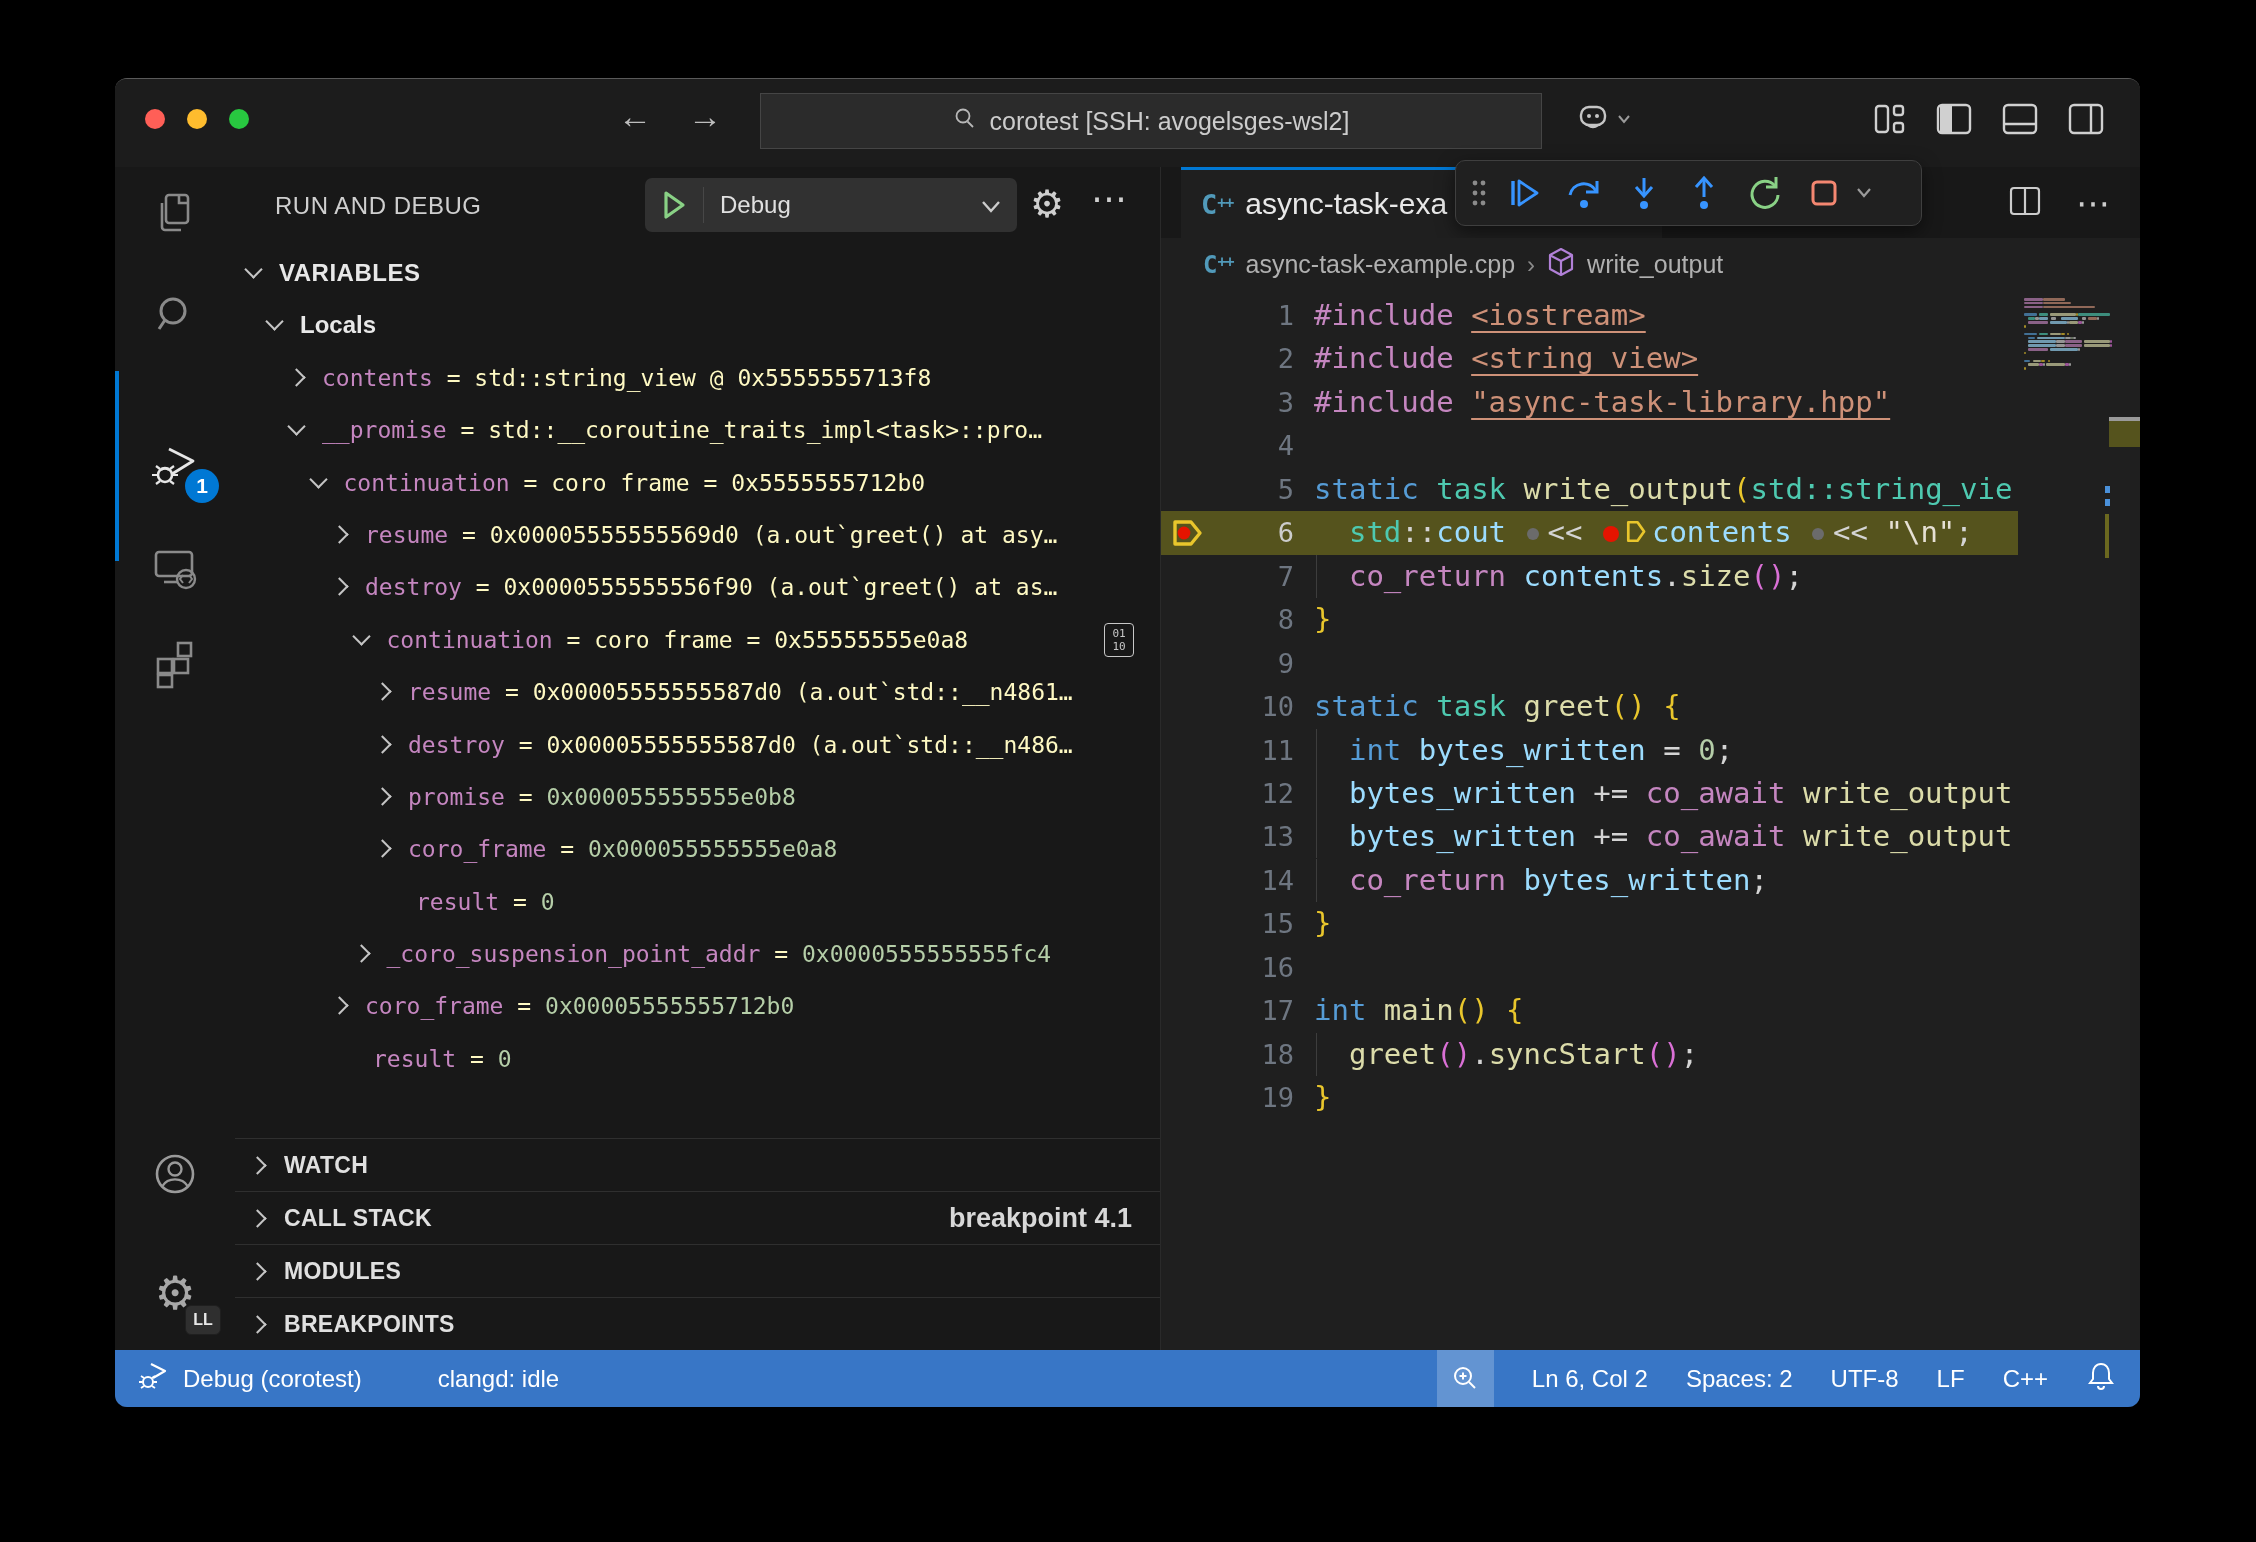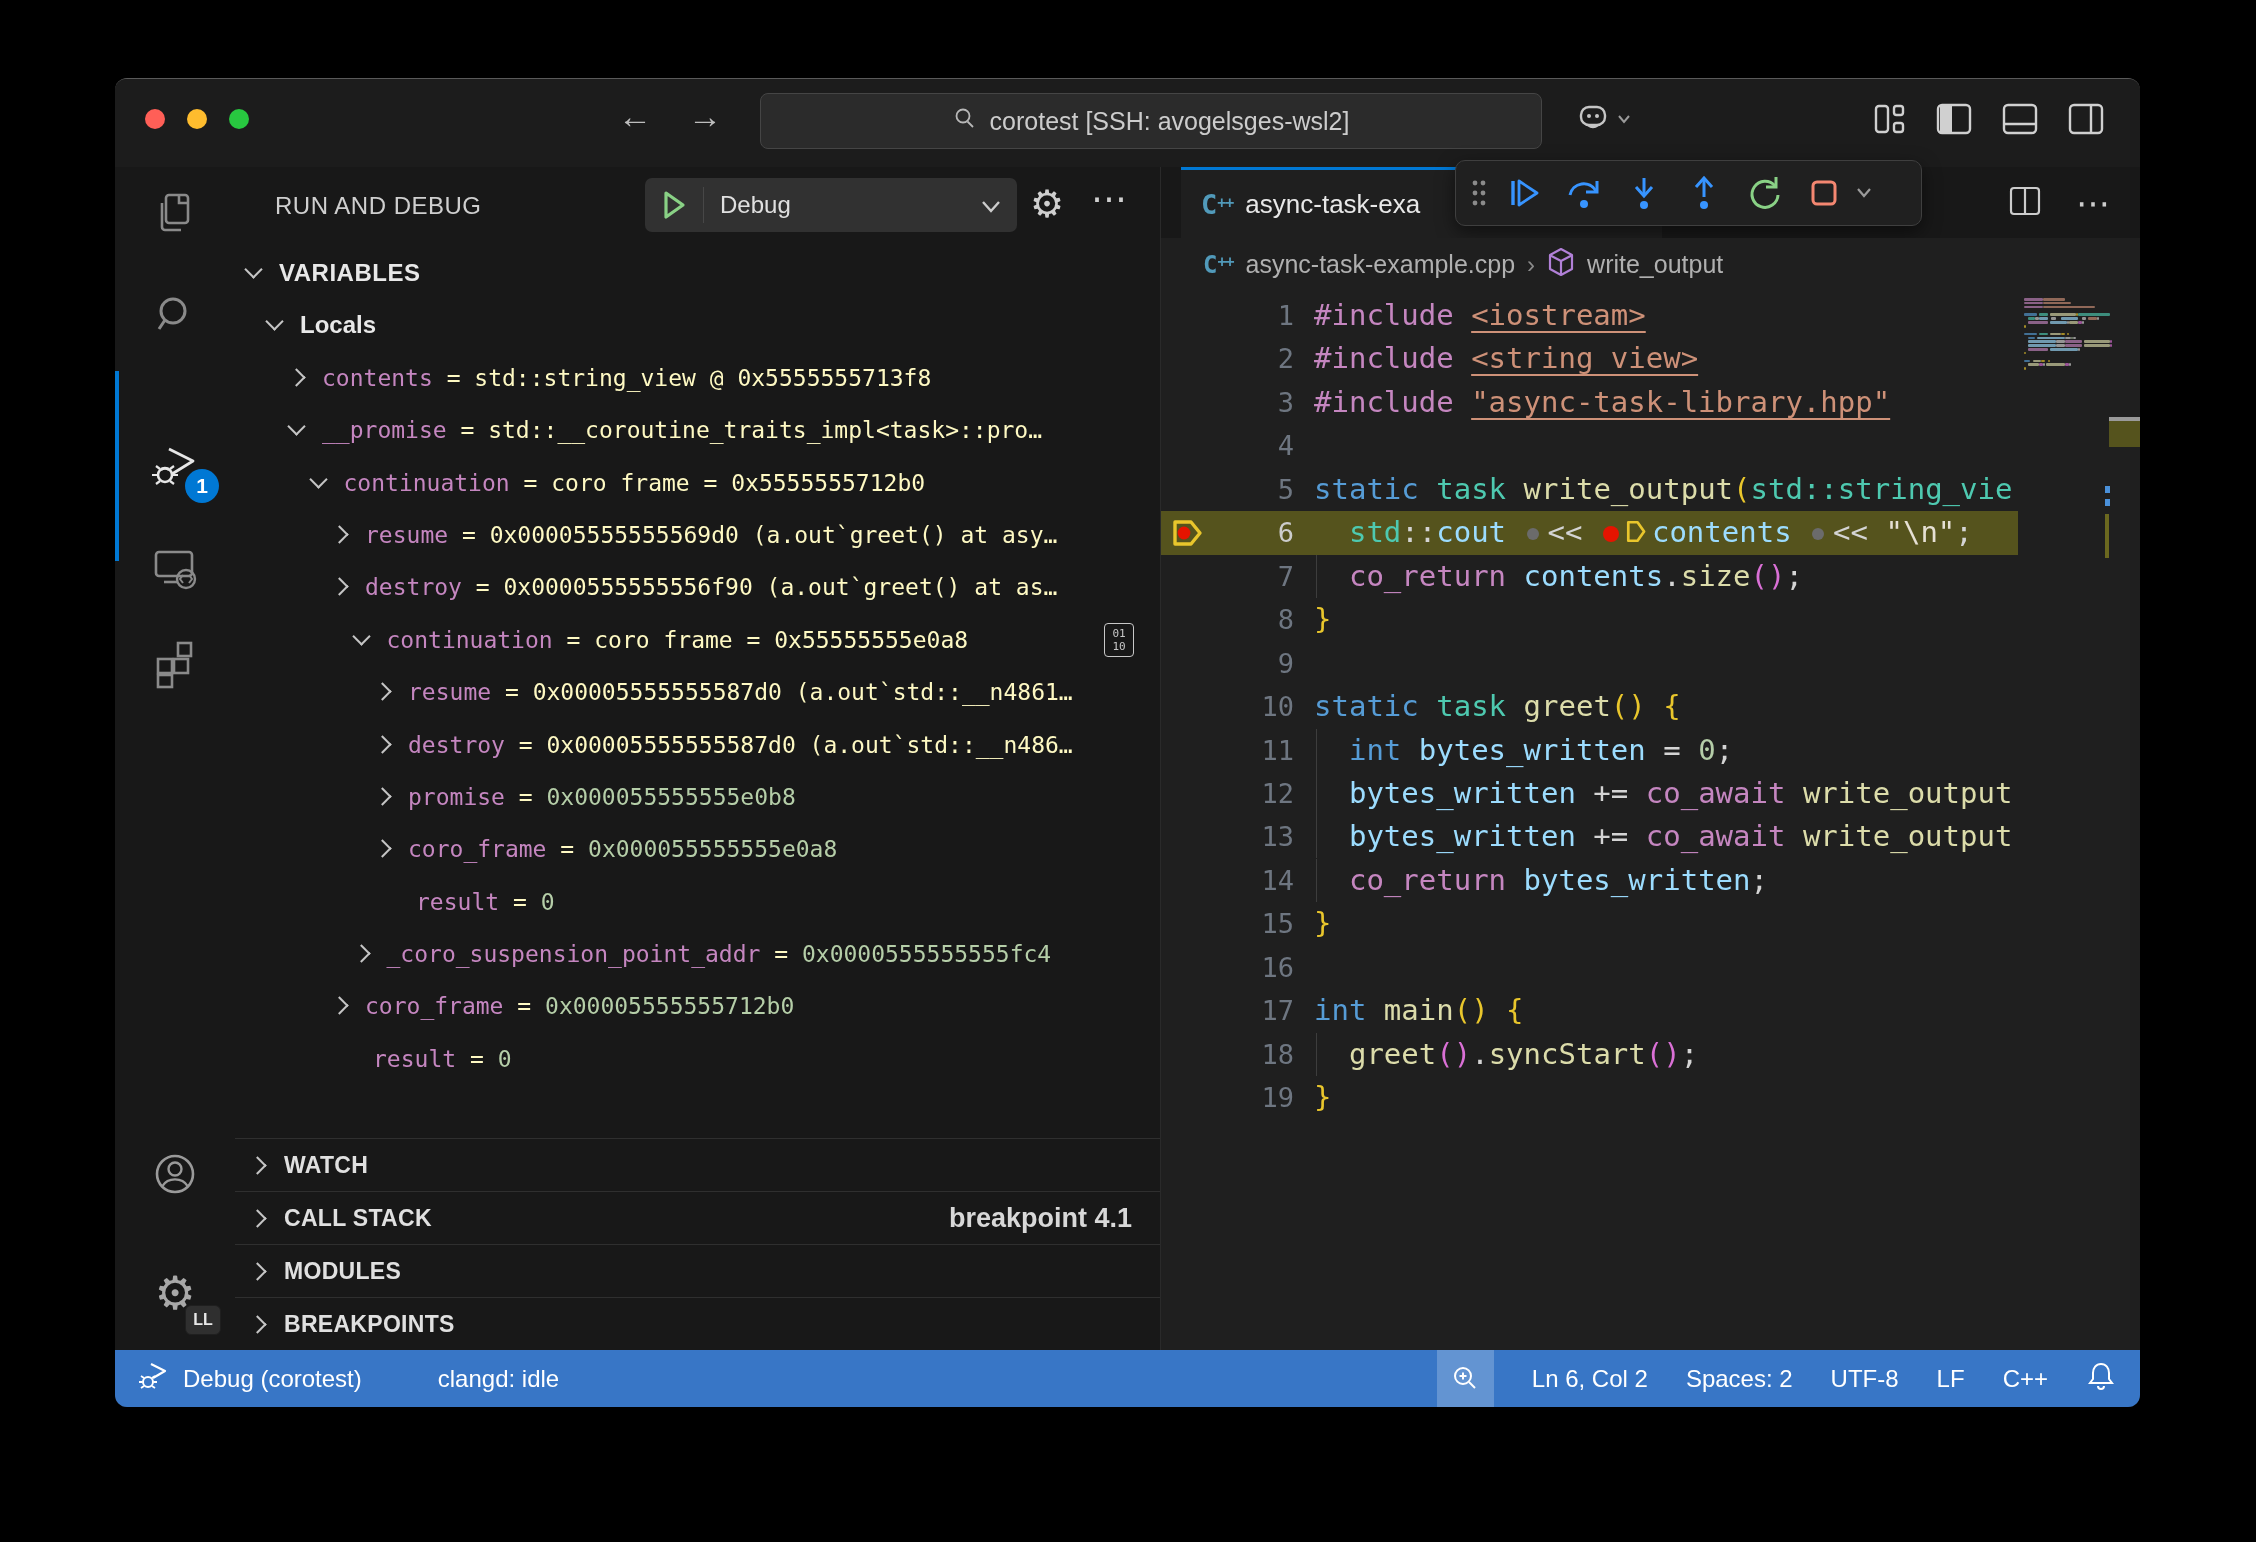--- a/index.html
+++ b/index.html
@@ -6,21 +6,21 @@
   body{width:2256px;height:1542px;position:relative;font-family:"Liberation Sans",sans-serif;overflow:hidden;}
   .window{position:absolute;left:115px;top:78px;width:2025px;height:1328px;background:#1f1f1f;border-radius:12px;overflow:hidden;border-top:1px solid #5a5a5a;box-shadow:0 30px 80px rgba(0,0,0,.65);}
 
   
   .titlebar{position:absolute;left:0;top:0;right:0;height:88px;background:#1c1c1c;border-bottom:1px solid #2a2a2a;}
   .traffic{position:absolute;top:30px;width:20px;height:20px;border-radius:50%;}
   .t-red{left:30px;background:#ff5f57;}
   .t-yellow{left:72px;background:#febc2e;}
   .t-green{left:114px;background:#28c840;}
   .nav-arrow{position:absolute;top:18px;font-size:34px;color:#bdbdbd;width:50px;text-align:center;}
-  .searchbox{position:absolute;left:645px;top:14px;width:780px;height:54px;background:#2b2b2b;border:1px solid #454545;border-radius:8px;display:flex;align-items:center;justify-content:center;gap:13px;color:#cccccc;font-size:25px;}
+  .searchbox{position:absolute;left:645px;top:14px;width:780px;height:54px;background:#2b2b2b;border:1px solid #454545;border-radius:0;display:flex;align-items:center;justify-content:center;gap:13px;color:#cccccc;font-size:25px;}
   .copilot{position:absolute;left:1460px;top:22px;display:flex;align-items:center;gap:6px;color:#c5c5c5;}
   .layout-icons{position:absolute;right:35px;top:22px;display:flex;gap:28px;align-items:center;}
 
   
   .activitybar{position:absolute;left:0;top:88px;width:120px;bottom:57px;background:#181818;border-right:1px solid #2a2a2a;}
   .ab-item{position:absolute;left:0;width:120px;height:96px;display:flex;align-items:center;justify-content:center;}
   .ab-indicator{position:absolute;left:0;top:204px;width:4px;height:190px;background:#0078d4;}
   .ab-badge{position:absolute;width:34px;height:34px;border-radius:50%;background:#0078d4;color:#fff;font-size:21px;font-weight:bold;display:flex;align-items:center;justify-content:center;}
   .ll-badge{position:absolute;width:34px;height:28px;border-radius:6px;background:#2f2f2f;border:1px solid #1f1f1f;color:#e8e8e8;font-size:16px;font-weight:bold;display:flex;align-items:center;justify-content:center;}
   .gear-glyph{font-size:46px;color:#a8a8a8;line-height:1;}
@@ -51,21 +51,21 @@
   .sections{position:absolute;left:0;top:971px;right:0;}
   .section-row{height:52px;border-top:1px solid #2f2f2f;display:flex;align-items:center;position:relative;}
   .section-tw{margin-left:16px;width:11px;height:11px;border-right:2.2px solid #c5c5c5;border-bottom:2.2px solid #c5c5c5;transform:rotate(-45deg);margin-right:20px;}
   .section-label{font-weight:bold;font-size:23px;color:#e0e0e0;letter-spacing:.3px;}
   .section-badge{position:absolute;right:28px;font-weight:bold;font-size:27px;color:#d8d8d8;}
 
   
   .editor{position:absolute;left:1046px;top:88px;right:0;bottom:57px;background:#1f1f1f;}
   .tabstrip{position:absolute;left:0;top:0;right:0;height:71px;background:#181818;}
   .tab{position:absolute;left:20px;top:0;width:481px;height:71px;background:#1f1f1f;border-top:3px solid #0078d4;box-sizing:border-box;display:flex;align-items:center;padding-left:20px;gap:12px;overflow:hidden;}
-  .tab-label{color:#e8e8e8;font-size:26px;white-space:nowrap;text-align:right;}
+  .tab-label{color:#e8e8e8;font-size:30px;white-space:nowrap;text-align:right;}
   .cpp-icon{color:#519aba;font-weight:bold;font-size:27px;font-family:"DejaVu Sans Mono",monospace;}
   .cpp-icon small{font-size:15px;vertical-align:6px;letter-spacing:-1px;}
   .tab-actions{position:absolute;right:28px;top:0;height:71px;display:flex;align-items:center;gap:34px;color:#cccccc;}
   .toolbar{position:absolute;left:294px;top:-7px;width:467px;height:66px;background:#202020;border:1px solid #3f3f3f;border-radius:10px;box-shadow:0 6px 18px rgba(0,0,0,.5);display:flex;align-items:center;padding:0 10px;box-sizing:border-box;gap:4px;}
   .tb-btn{width:56px;height:56px;display:flex;align-items:center;justify-content:center;}
   .tb-grip{width:26px;}
   .breadcrumbs{position:absolute;left:0;top:71px;right:0;height:53px;background:#1f1f1f;display:flex;align-items:center;padding-left:42px;gap:12px;color:#b0b0b0;font-size:25px;}
   .bc-chev{color:#8a8a8a;font-size:24px;}
 
   .code-line{position:absolute;left:0;width:857px;height:43.45px;overflow:hidden;}

